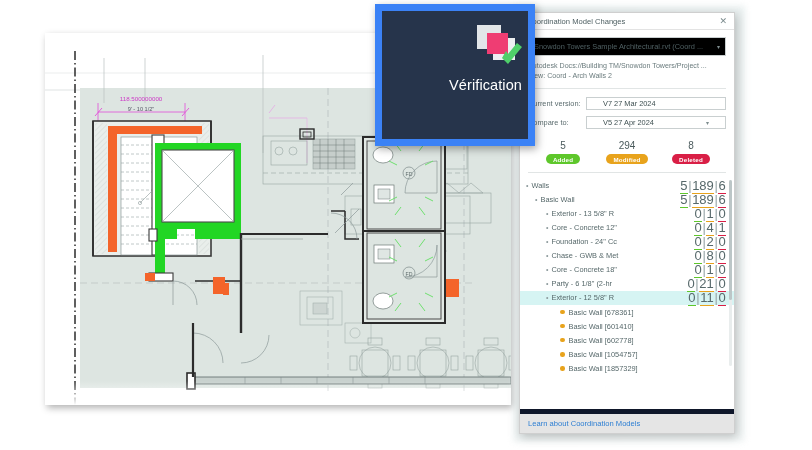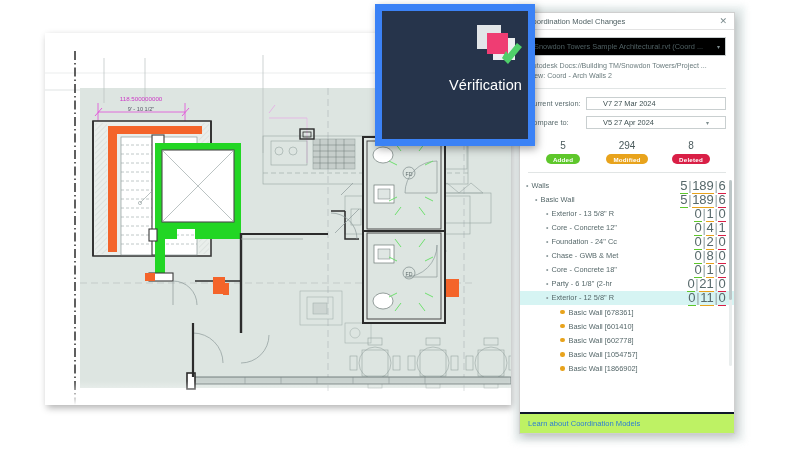--- a/index.html
+++ b/index.html
@@ -179,23 +179,23 @@
     background: #e9eded; border-radius: 2px;
   }
   .vthumb {
     position: absolute; right: 2px; top: 4px;
     width: 3px; height: 120px;
     background: #bcc6c7; border-radius: 2px;
   }
 
   .panel-foot {
     flex: 0 0 auto;
-    border-top: 2px solid #0f172a;
+    border-top: 5px solid #0f172a;
     padding: 5px 8px 5px 8px;
-    background: #bef264;
+    background: #e5e5e5;
   }
   .learn-link { font-size: 7.6px; color: #2d7fd3; cursor: pointer; }
 
   .fade-bottom {
     position: absolute; left: 0; right: 0; bottom: 24px; height: 12px;
     background: linear-gradient(to bottom, rgba(255,255,255,0), #ffffff);
     pointer-events: none;
   }
 </style>
 </head>
@@ -555,21 +555,21 @@
           <div class="trow lvl4">
             <span class="dot"></span>
             <span class="tlabel">Basic Wall [602778]</span>
           </div>
           <div class="trow lvl4">
             <span class="dot"></span>
             <span class="tlabel">Basic Wall [1054757]</span>
           </div>
           <div class="trow lvl4">
             <span class="dot"></span>
-            <span class="tlabel">Basic Wall [1866902]</span>
+            <span class="tlabel">Basic Wall [1857329]</span>
           </div>
         </div>
       <div class="vbar"></div>
       <div class="vthumb"></div>
       <div class="fade-bottom"></div>
     </div>
 
     <div class="panel-foot">
       <span class="learn-link">Learn about Coordination Models</span>
     </div>

